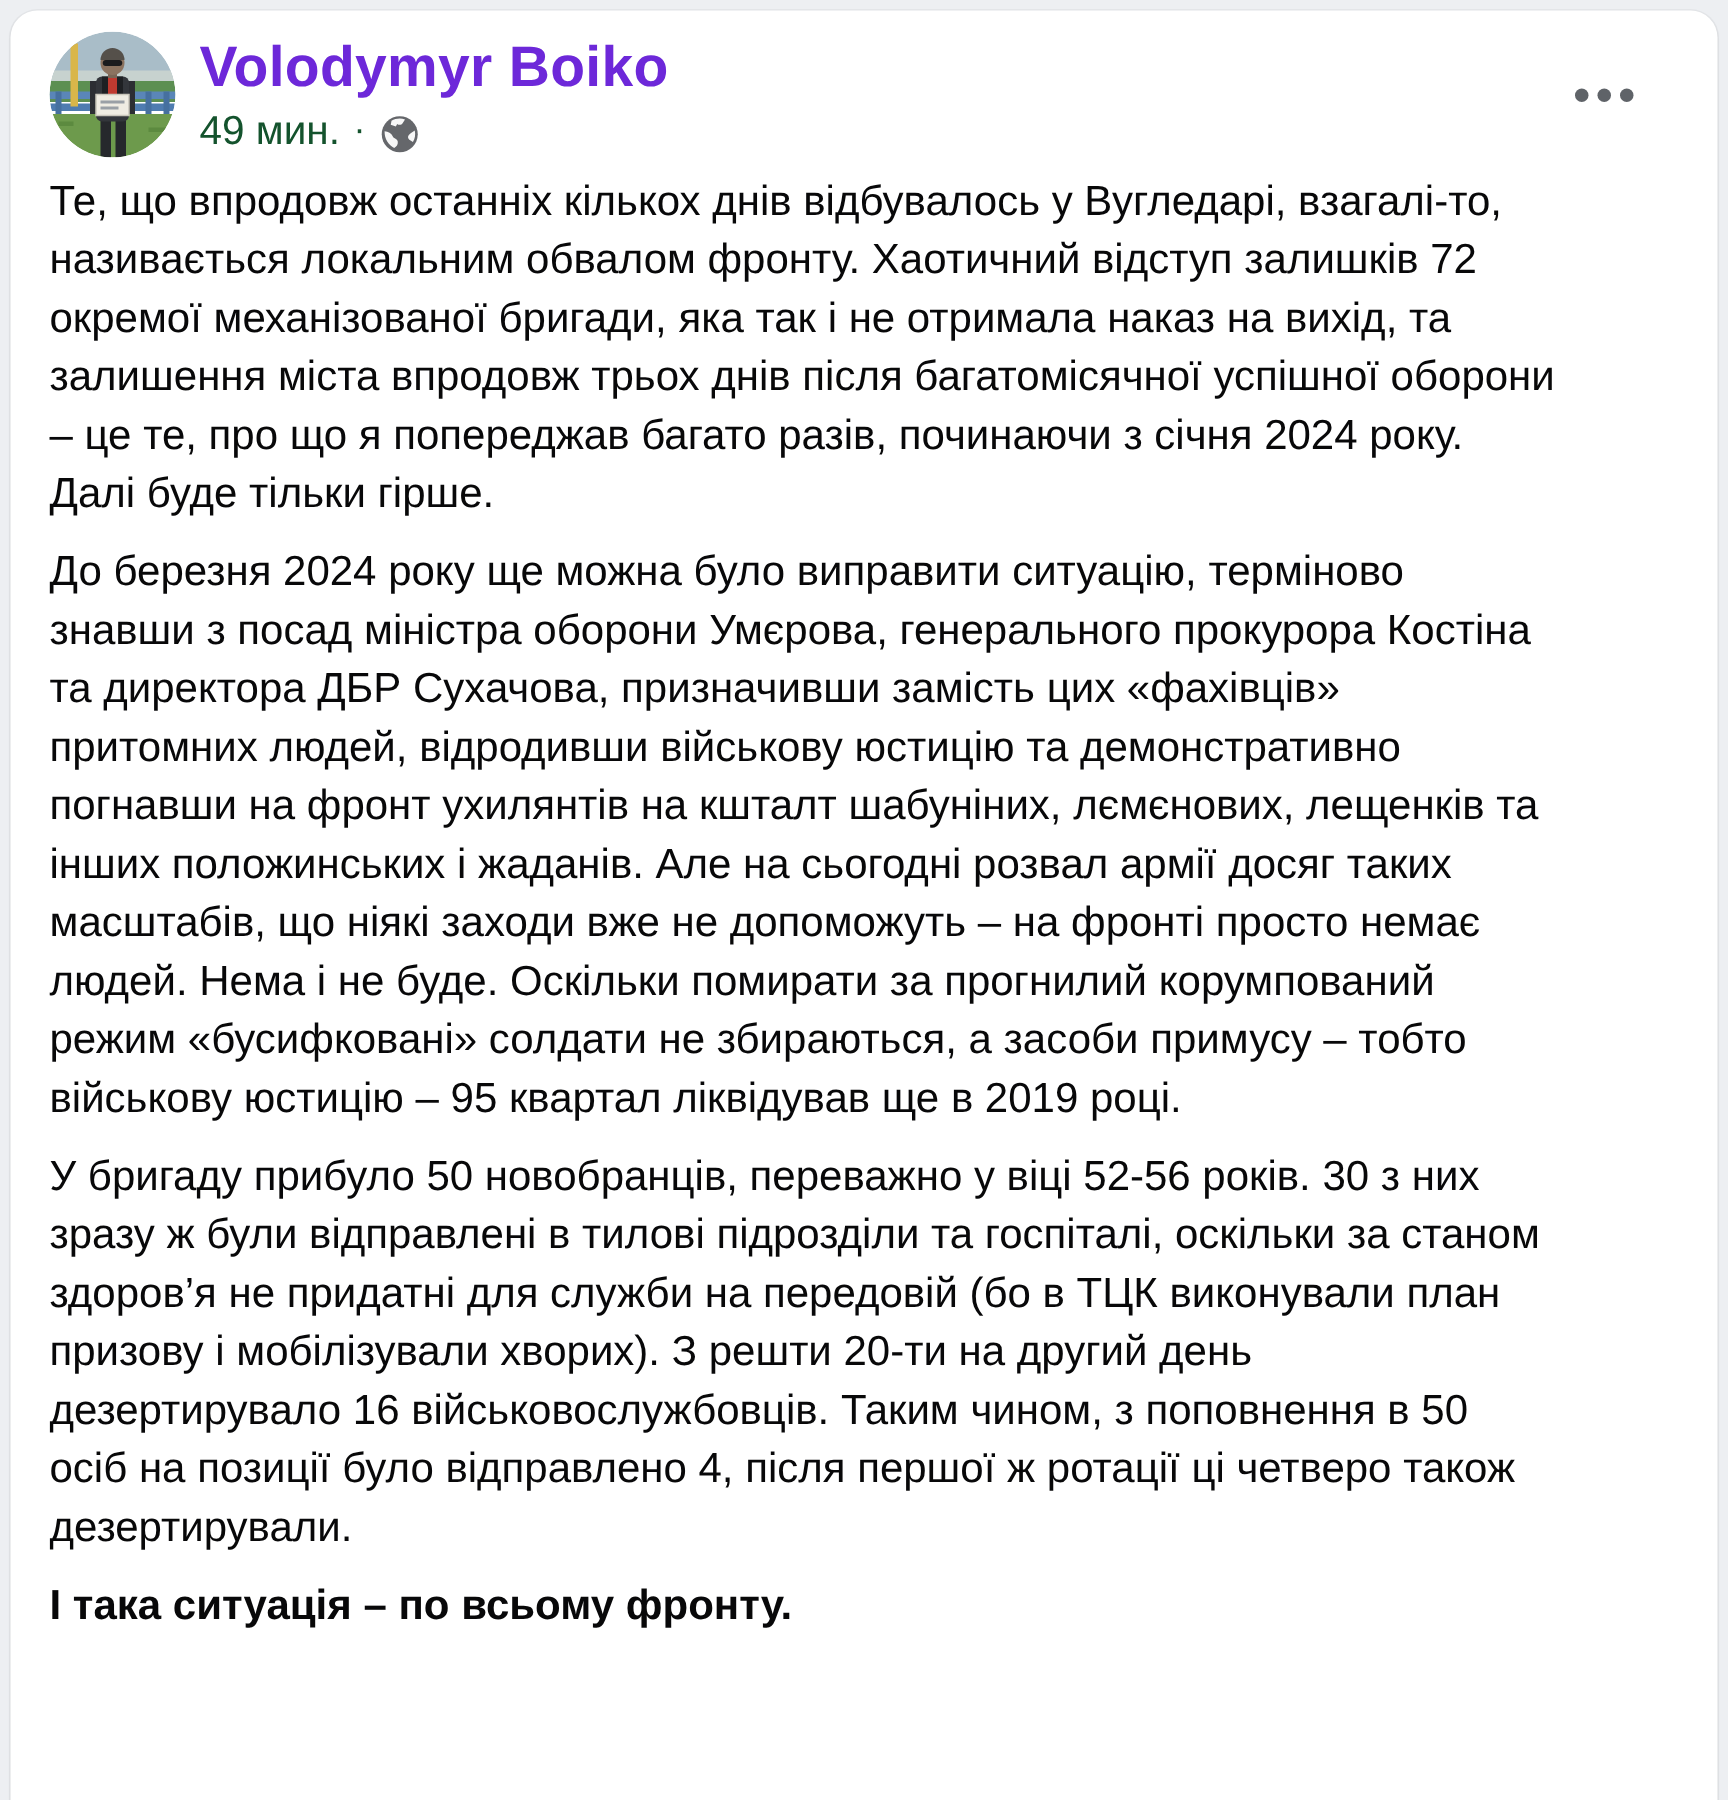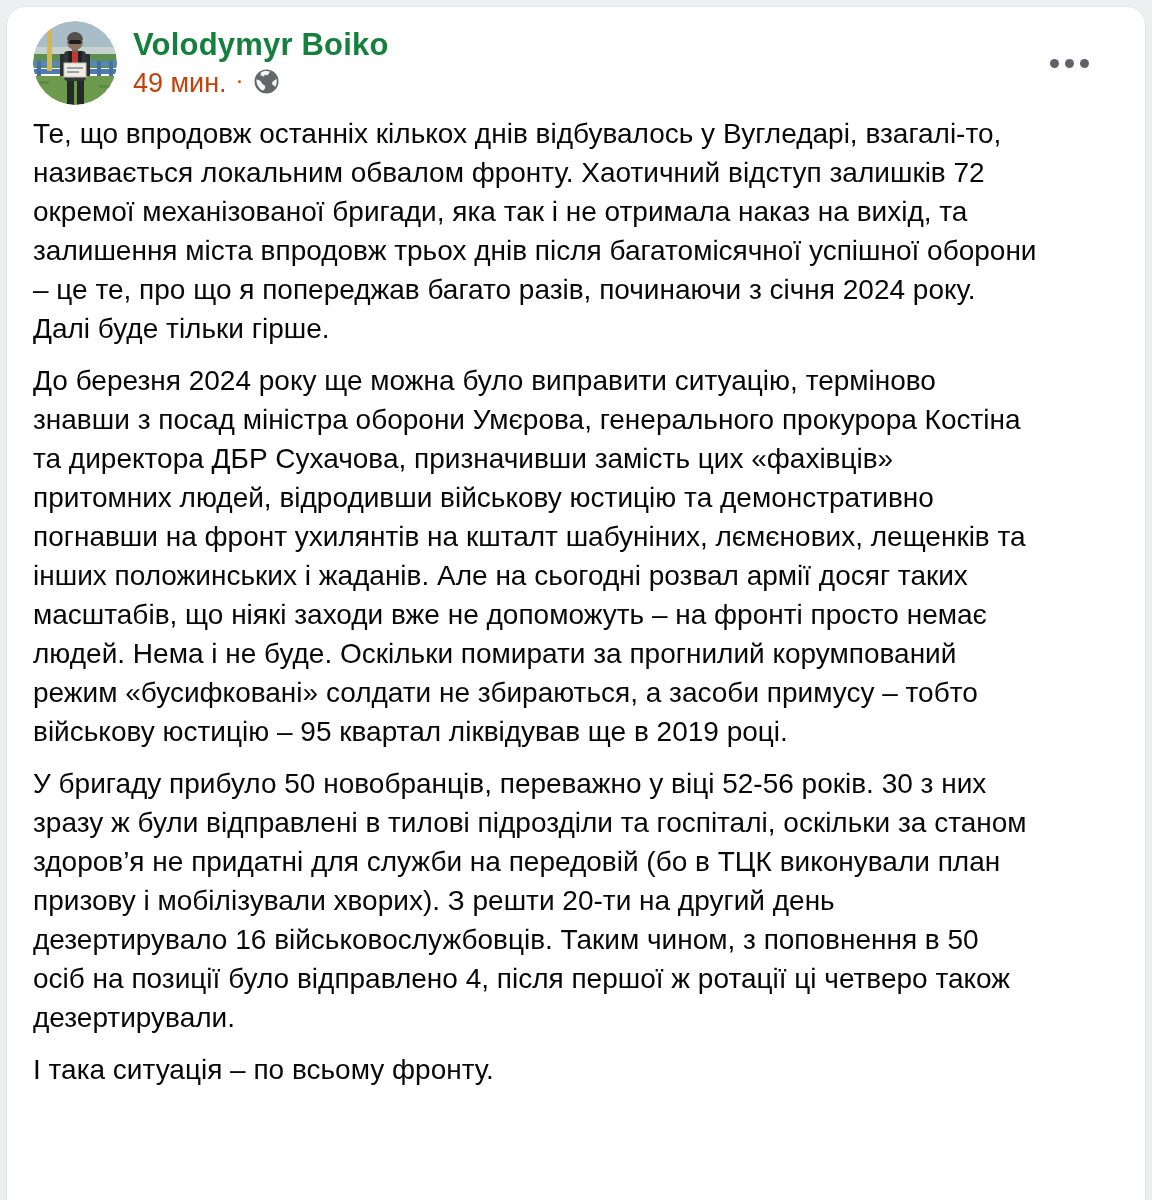--- a/index.html
+++ b/index.html
@@ -26,31 +26,31 @@
   }
   .avatar {
     width: 84px; height: 84px;
     border-radius: 50%;
     overflow: hidden;
     flex: none;
     cursor: pointer;
   }
   .author-block { display: flex; flex-direction: column; gap: 5px; }
   .author-name {
-    font-size: 31px;
+    font-size: 38px;
     font-weight: bold;
-    color: #15803d;
+    color: #6d28d9;
     letter-spacing: 0.2px;
     cursor: pointer;
   }
   .meta-row {
     display: flex;
-    align-items: flex-start;
+    align-items: flex-end;
     gap: 9px;
-    color: #c2410c;
+    color: #14532d;
     font-size: 27px;
   }
   .meta-sep { font-size: 24px; position: relative; top: -2px; }
   .menu-button {
     position: absolute;
     top: 44px; right: 48px;
     display: flex;
     gap: 6px;
     cursor: pointer;
     padding: 8px;
@@ -63,21 +63,21 @@
   .post-body {
     padding: 9px 26px 0 26px;
     font-size: 28px;
     line-height: 39px;
     color: #080809;
   }
   .post-paragraph {
     white-space: pre-line;
     margin-bottom: 13px;
   }
-  .post-paragraph:last-child { margin-bottom: 0; }
+  .post-paragraph:last-child { margin-bottom: 0; font-weight: bold; }
 </style>
 </head>
 <body>
 
 <div class="card">
 
   <div class="header">
 
     <div class="avatar">
       <svg width="84" height="84" viewBox="0 0 84 84">

